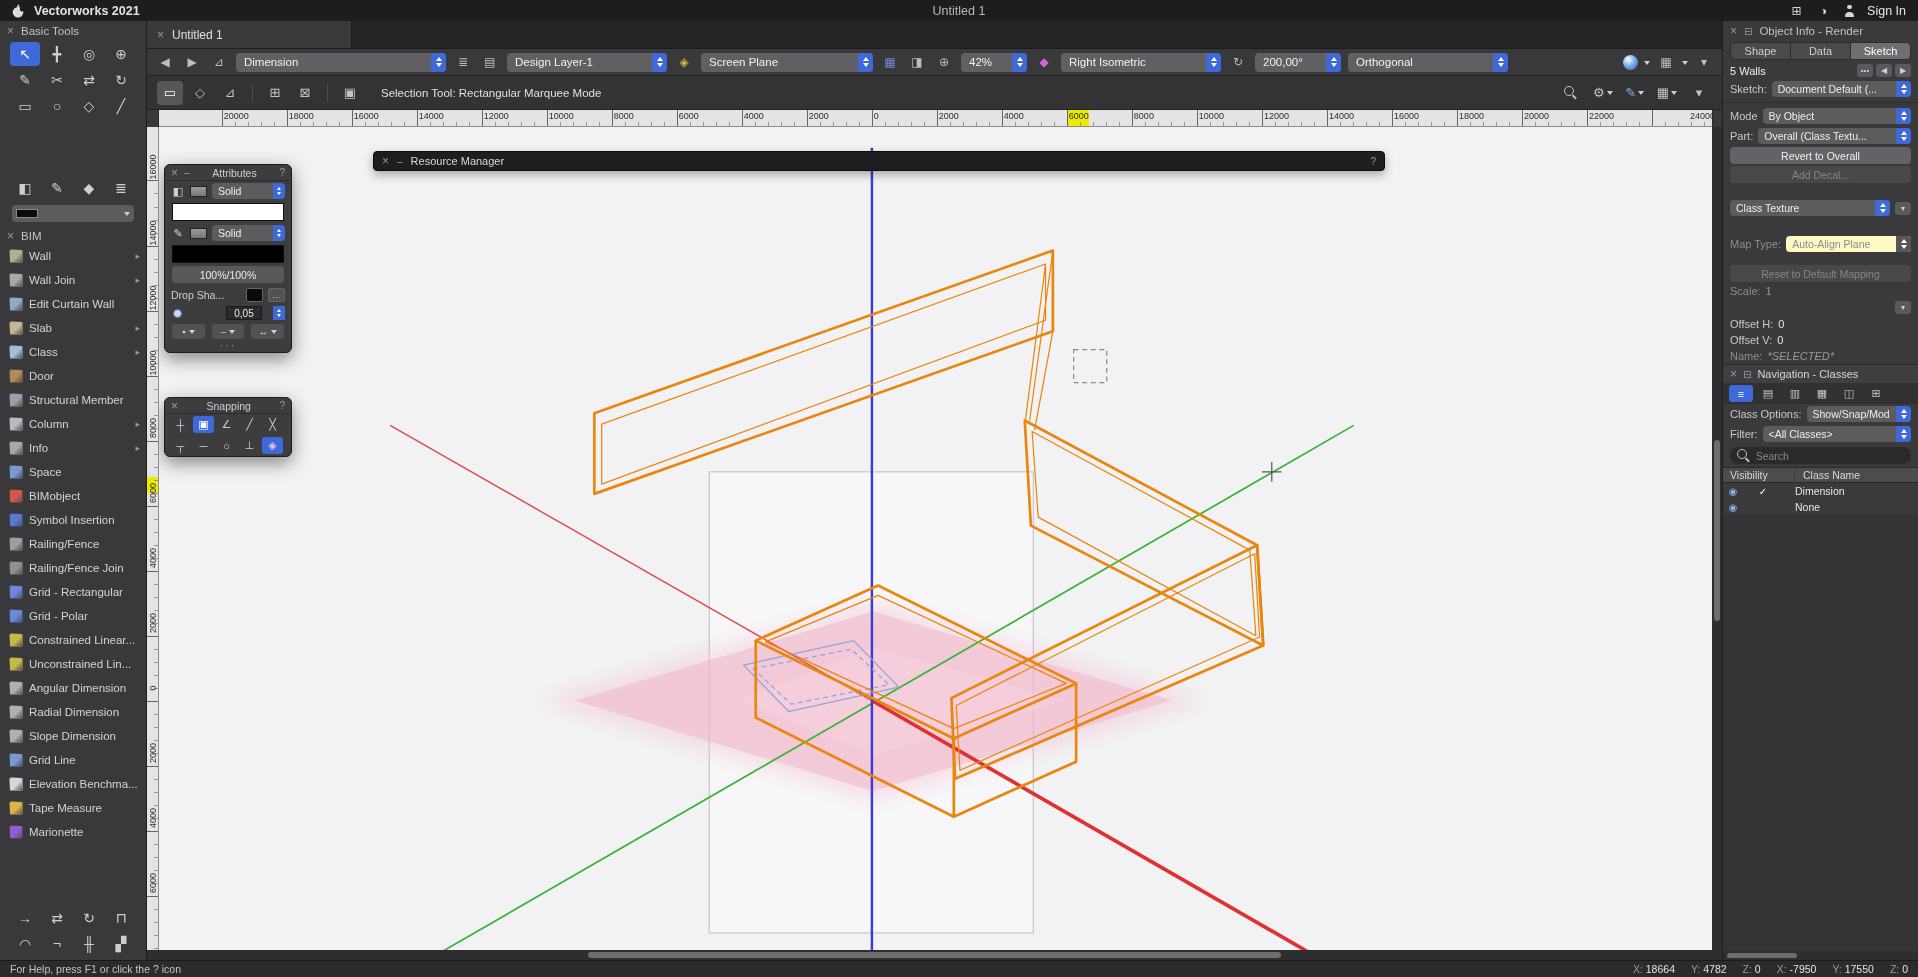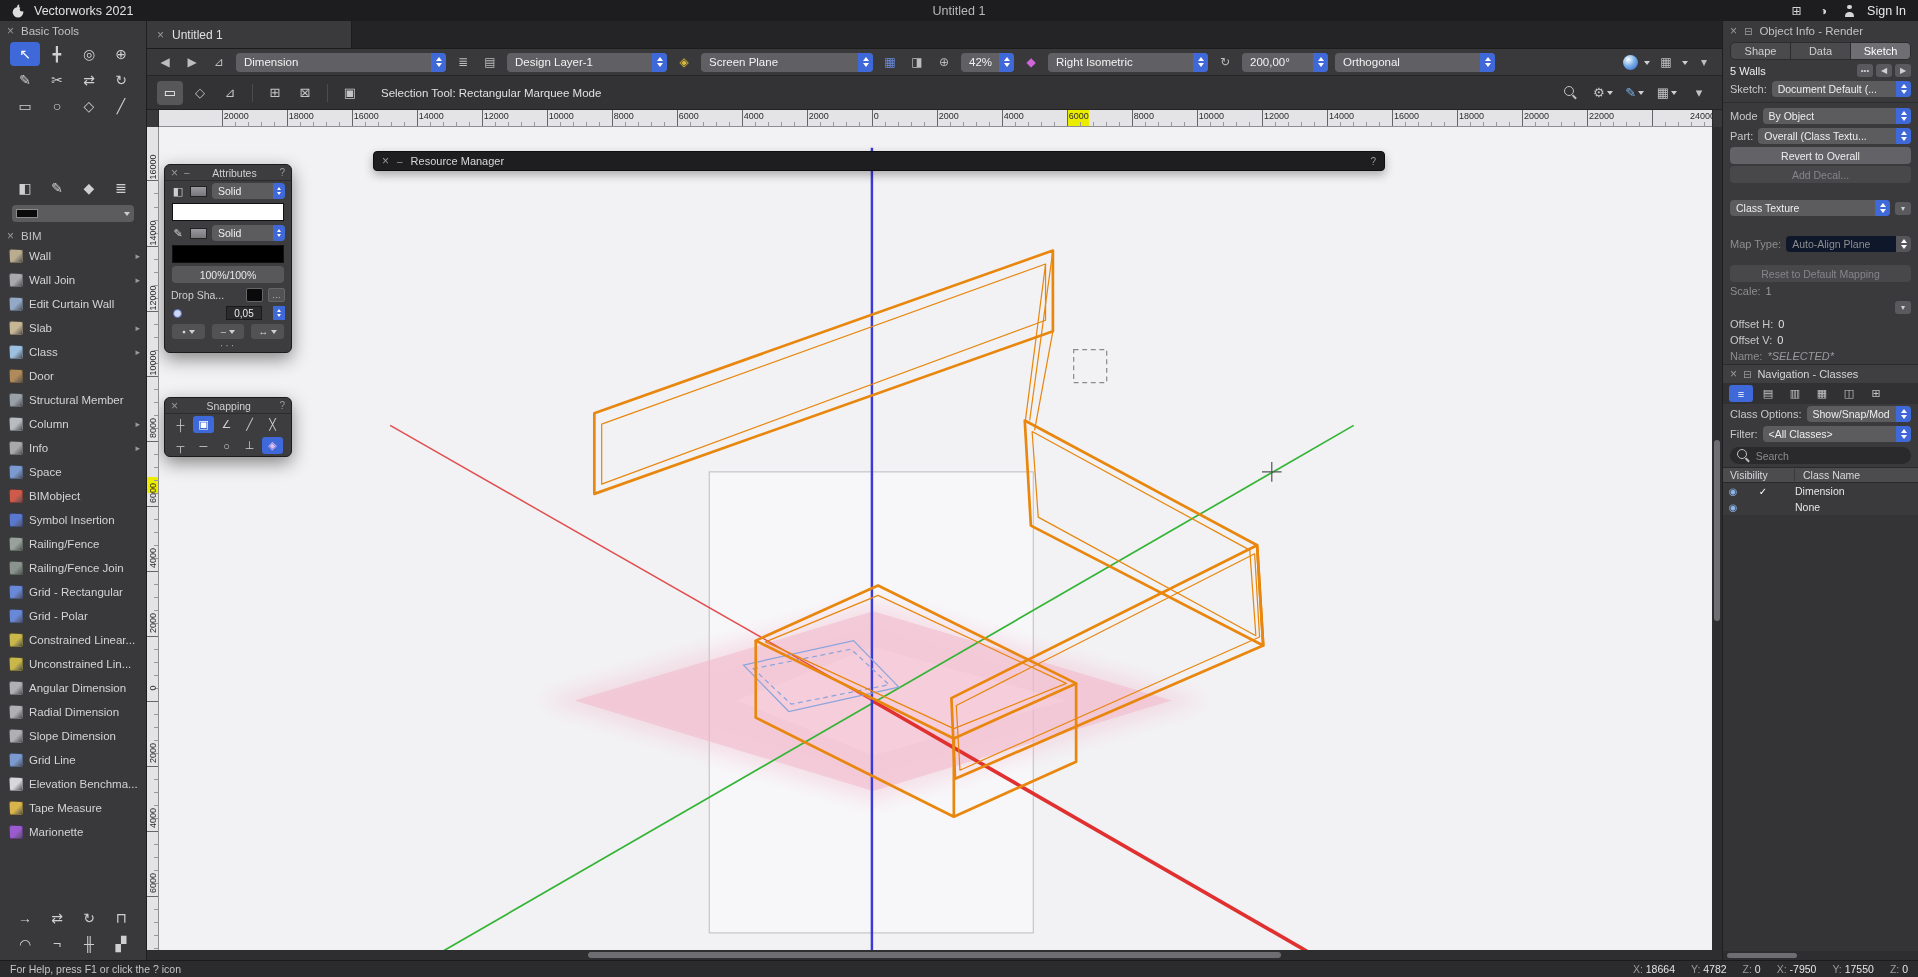--- a/index.html
+++ b/index.html
@@ -1,21 +1,21 @@
 <!DOCTYPE html>
 <html style="--accent: #3f68d8; --wall: #e8860d; --axis-red: #e03030; --axis-green: #34b434; --axis-blue: #3a3ad8; --plane-pink: #f2b4c8; --highlight-yellow: #ecec00; --plan-blue: #8aa4dc;"><head>
 <meta charset="utf-8">
 <style>
   html,body{margin:0;padding:0;background:#222;font-family:"Liberation Sans","DejaVu Sans",sans-serif;}
   *{box-sizing:border-box;-webkit-font-smoothing:antialiased;}
   .app{width:1918px;height:977px;position:relative;overflow:hidden;background:#333;color:#ccc;user-select:none;}
 
   
   .menubar{height:21px;background:#1d1d1f;display:flex;align-items:center;padding:0 12px;gap:10px;color:#e2e2e2;font-size:12.5px;}
-  .appname{font-weight:normal;}
+  .appname{font-weight:bold;}
   .mb-center{position:absolute;left:0;right:0;text-align:center;color:#b9b9bb;pointer-events:none;}
   .mb-right{margin-left:auto;display:flex;align-items:center;gap:12px;z-index:2;}
   .mb-ico{width:15px;height:15px;display:flex;align-items:center;justify-content:center;color:#d6d6d6;font-size:12px;}
   .person{width:12px;height:12px;position:relative;display:inline-block;}
   .person::before{content:'';position:absolute;top:0;left:4px;width:4.5px;height:4.5px;border-radius:50%;background:#d6d6d6;}
   .person::after{content:'';position:absolute;bottom:0;left:1.5px;width:9px;height:5px;border-radius:5px 5px 1px 1px;background:#d6d6d6;}
   .signin{color:#e8e8e8;}
 
   
   .main-row{display:flex;height:939px;}
@@ -133,21 +133,21 @@
   .right-panel{width:196px;background:#3a3a3c;border-left:1px solid #1e1e1e;display:flex;flex-direction:column;font-size:11px;overflow:hidden;}
   .rp-row{display:flex;align-items:center;gap:5px;padding:2px 7px;}
   .rp-lab{color:#c8c8ca;flex:0 0 auto;}
   .rp-val{color:#e4e4e6;}
   .rp-tabs{display:flex;margin:3px 7px 2px 7px;background:#4a4a4d;border-radius:5px;overflow:hidden;height:18px;border:1px solid #2c2c2e;}
   .rp-tab{flex:1;display:flex;align-items:center;justify-content:center;color:#cfcfd1;font-size:11px;border-right:1px solid #2c2c2e;}
   .rp-tab:last-child{border-right:0;}
   .rp-tab.active{background:#6f6f73;color:#fff;}
   .rdd{flex:1;height:16px;background:#5c5c5f;border-radius:4px;display:flex;align-items:center;padding-left:6px;color:#eee;font-size:10.5px;overflow:hidden;min-width:0;}
   .rdd .ddlab{flex:1;white-space:nowrap;overflow:hidden;}
-  .rdd.dis{background:#0f172a;color:#8d8d90;}
+  .rdd.dis{background:#fef9c3;color:#8d8d90;}
   .rdd.dis .cap{background:#55555a;}
   .rp-btn{flex:1;height:17px;background:#636367;border-radius:4px;color:#eee;display:flex;align-items:center;justify-content:center;font-size:10.5px;margin:1px 7px;}
   .rp-btn.dis{background:#48484b;color:#86868a;}
   .rp-sep{height:1px;background:#2d2d2f;margin:3px 0;}
   .mini-btn{height:13px;min-width:16px;background:#5a5a5e;border-radius:3px;display:flex;align-items:center;justify-content:center;color:#d0d0d2;font-size:8px;padding:0 3px;}
   .walls-count{color:#eee;font-size:11px;}
   .nav-head{display:flex;align-items:center;gap:6px;padding:3px 7px;border-top:1px solid #2a2a2c;background:#3f3f42;color:#d6d6d8;}
   .nav-icons{display:flex;gap:3px;padding:2px 6px;background:#313134;align-items:center;}
   .nav-ico{width:24px;height:17px;border-radius:3px;display:flex;align-items:center;justify-content:center;color:#c4c4c6;font-size:11px;}
   .nav-ico.active{background:var(--accent,#3f68d8);color:#fff;}
@@ -431,21 +431,21 @@
         <div class="dd" style="width:172px">
           <span class="ddlab">Screen Plane</span>
           <span class="cap">
               <i class="cu"></i>
               <i class="cd"></i>
             </span>
         </div>
         <span class="tbico" style="color:#6a8ad8">▦</span>
         <span class="tbico">◨</span>
         <span class="tbico">⊕</span>
-        <div class="dd" style="width:53px">
+        <div class="dd" style="width:66px">
           <span class="ddlab">42%</span>
           <span class="cap">
               <i class="cu"></i>
               <i class="cd"></i>
             </span>
         </div>
         <span class="tbico" style="color:#cf66d8">◆</span>
         <div class="dd" style="width:160px">
           <span class="ddlab">Right Isometric</span>
           <span class="cap">

